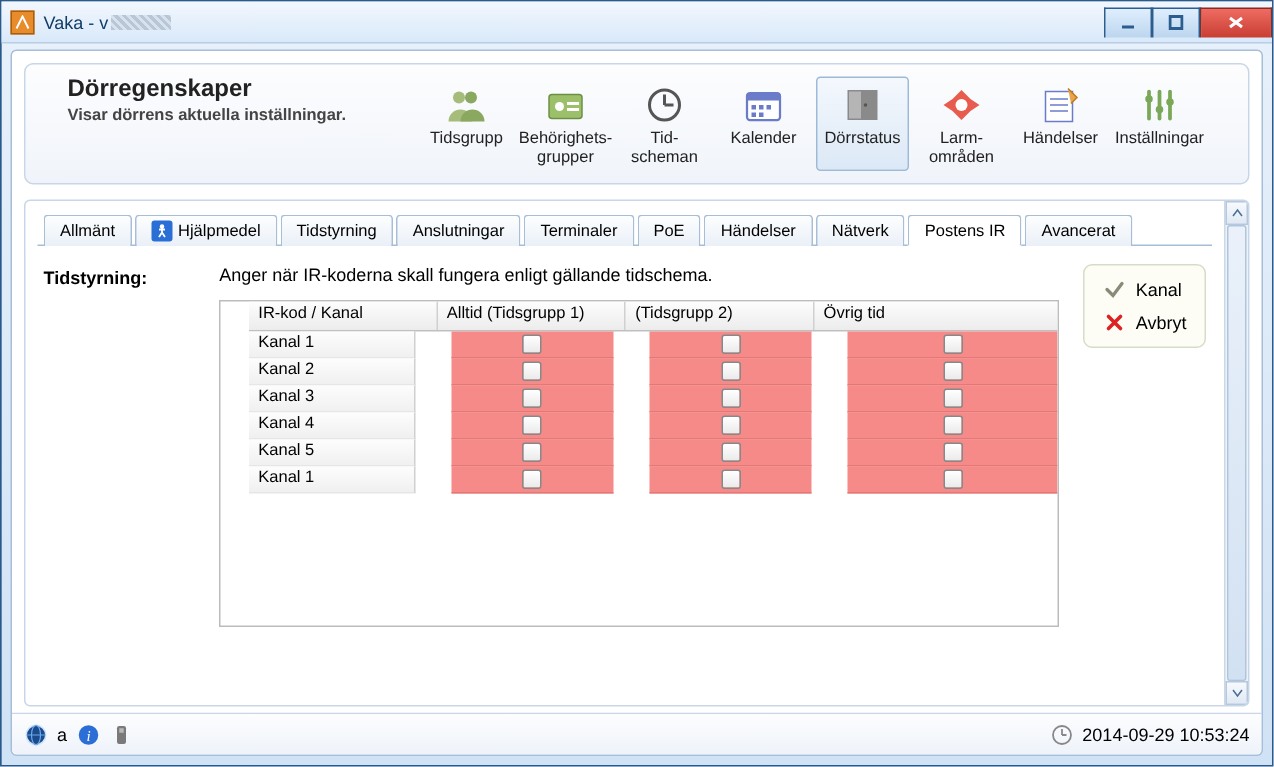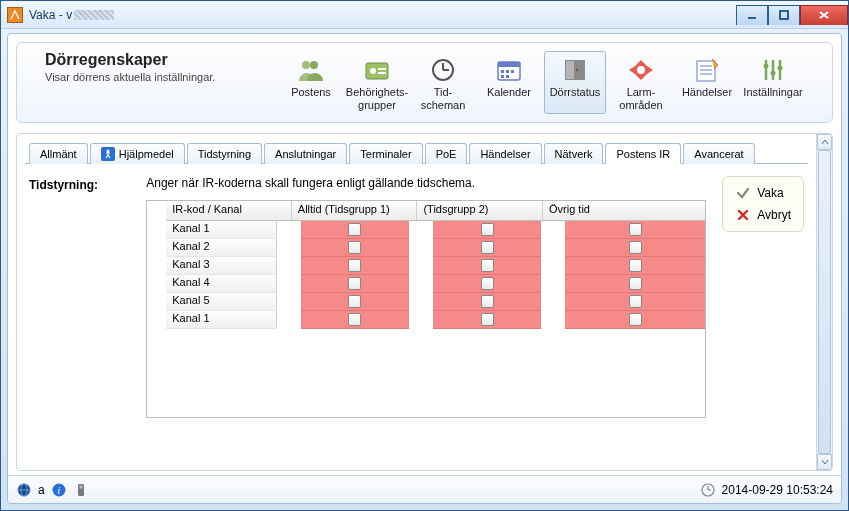--- a/index.html
+++ b/index.html
@@ -77,21 +77,21 @@
     margin: 8px 8px 6px 8px;
     border: 1px solid #c7d6e8;
     border-radius: 6px;
     background: linear-gradient(#fdfdfe,#f0f4fa);
     display: flex;
     align-items: stretch;
     padding: 8px 28px;
   }
   .ribbon-left { flex: 0 0 auto; padding-right: 30px; }
   .ribbon-title { font-size: 16px; font-weight: bold; color: #222; }
-  .ribbon-sub { font-size: 11px; color: #444; margin-top: 2px;}
+  .ribbon-sub { font-size: 11px; color: #444; margin-top: 2px; font-weight: bold;}
   .ribbon-items { display: flex; gap: 4px; margin-left: auto; }
   .ribbon-item {
     width: 62px;
     text-align: center;
     font-size: 11px;
     padding: 4px 2px 2px 2px;
     border: 1px solid transparent;
     border-radius: 3px;
     cursor: pointer;
     line-height: 1.15;
@@ -305,21 +305,21 @@
       <div class="ribbon-items" id="ribbon-items">
           <div class="ribbon-item">
             <div class="ico">
               <svg width="30" height="26" viewBox="0 0 30 26">
                 <circle cx="10" cy="8" r="4" fill="#a6bc7a"></circle>
                 <circle cx="18" cy="8" r="4" fill="#8aa860"></circle>
                 <path d="M3 24c0-5 4-8 8-8s8 3 8 8z" fill="#a6bc7a"></path>
                 <path d="M11 24c0-5 4-8 8-8s8 3 8 8z" fill="#8aa860"></path>
               </svg>
             </div>
-            <div class="lbl">Postens</div>
+            <div class="lbl">Tidsgrupp</div>
           </div>
           <div class="ribbon-item">
             <div class="ico">
               <svg width="30" height="26" viewBox="0 0 30 26">
                 <rect x="4" y="6" width="22" height="16" rx="2" fill="#9cc069" stroke="#6d8f45"></rect>
                 <circle cx="11" cy="14" r="3" fill="#fff"></circle>
                 <rect x="16" y="11" width="8" height="2" fill="#fff"></rect>
                 <rect x="16" y="15" width="8" height="2" fill="#fff"></rect>
               </svg>
             </div>
@@ -527,21 +527,21 @@
                 </div>
             </div>
           </div>
           <div class="sidebox">
             <div class="sidebtn">
               <span class="sicon">
                   <svg width="14" height="14" viewBox="0 0 14 14">
                     <path d="M2 7 L6 11 L12 3" stroke="#8a8a78" stroke-width="2.2" fill="none" stroke-linecap="round"></path>
                   </svg>
                 </span>
-              <span>Vaka</span>
+              <span>Kanal</span>
             </div>
             <div class="sidebtn">
               <span class="sicon">
                   <svg width="14" height="14" viewBox="0 0 14 14">
                     <path d="M3 3 L11 11 M11 3 L3 11" stroke="#d22" stroke-width="2.4" fill="none" stroke-linecap="round"></path>
                   </svg>
                 </span>
               <span>Avbryt</span>
             </div>
           </div>

